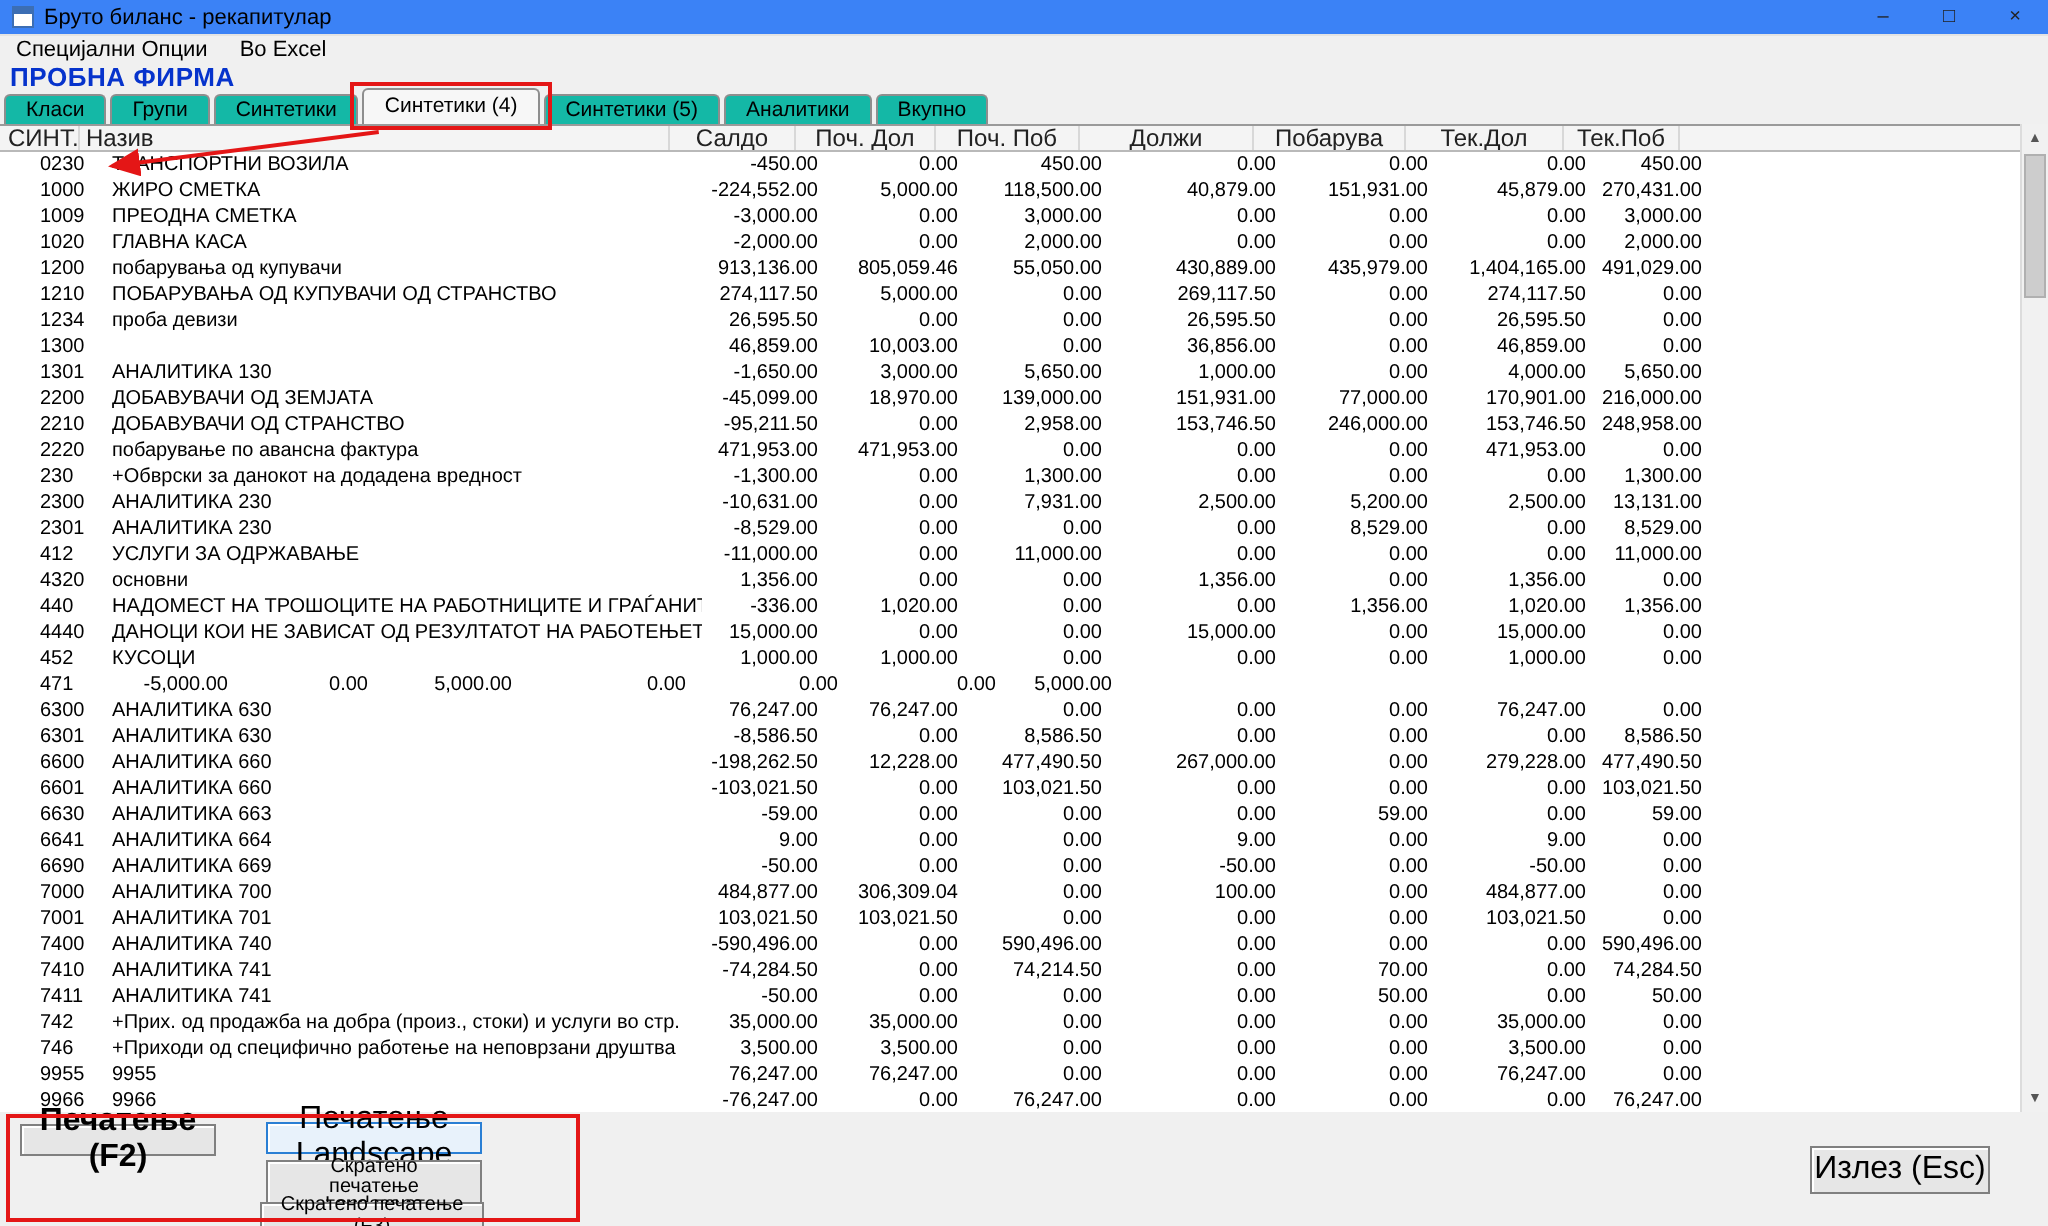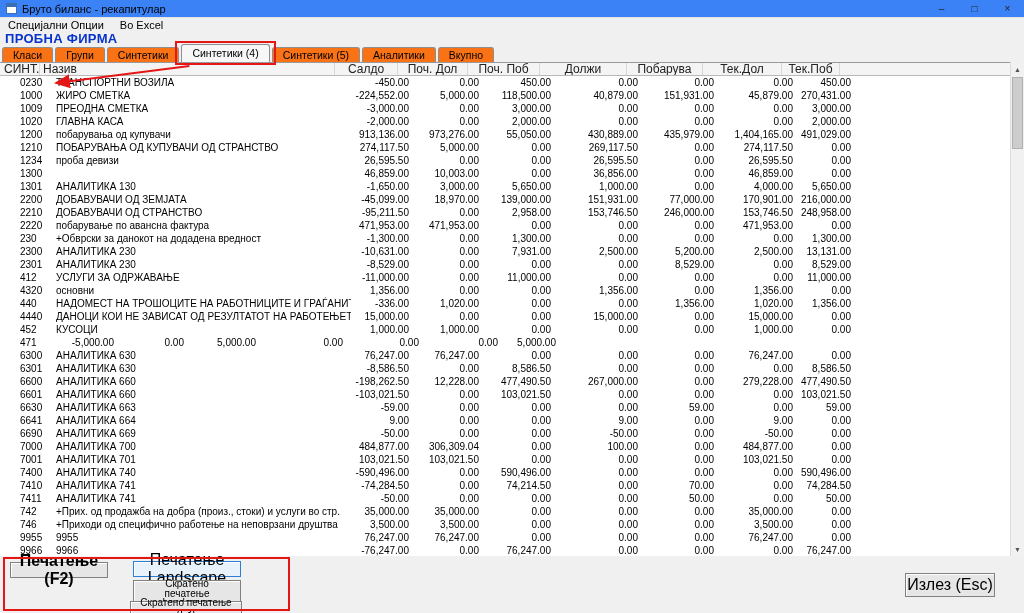--- a/index.html
+++ b/index.html
@@ -17,21 +17,21 @@
   .win-controls{margin-left:auto;display:flex;height:100%;}
   .win-btn{width:33px;display:flex;align-items:center;justify-content:center;font-size:10px;color:#222;cursor:default;}
   
   .menubar{position:absolute;left:0;top:18px;width:872px;height:14px;background:#f0f0f0;
     display:flex;align-items:center;font-size:11px;}
   .menu-item{padding:0 8px;color:#000;}
   
   .company{position:absolute;left:5px;top:31px;font-size:13px;font-weight:bold;color:#0633cc;letter-spacing:.3px;}
   
   .tabstrip{position:absolute;left:2px;top:44px;height:18px;display:flex;align-items:flex-end;z-index:2;}
-  .tab{height:14px;line-height:14px;padding:0 10px;font-size:10.5px;background:#f97316;color:#000;
+  .tab{height:14px;line-height:14px;padding:0 10px;font-size:10.5px;background:#14b8a6;color:#000;
     border:1px solid #8e8e8e;border-bottom:none;border-radius:3px 3px 0 0;margin-right:2px;white-space:nowrap;}
   .tab.active{height:17px;line-height:17px;background:#f7f7f7;}
   
   .grid{position:absolute;left:0;top:62px;width:1010px;height:494px;background:#ffffff;
     border-top:1px solid #9a9a9a;box-sizing:border-box;}
   .ghead{display:flex;height:13px;background:#f4f4f4;border-bottom:1px solid #b9b9b9;box-sizing:border-box;}
   .ghead .tcell{font-size:12px;line-height:12px;color:#222;border-right:1px solid #d8d8d8;text-align:center;}
   .ghead .code-h{text-align:left;padding-left:4px;}
   .ghead .name-h{text-align:left;padding-left:3px;}
   .ghead .cf{border-right:none;}
@@ -156,21 +156,21 @@
         <div class="tcell c4 num">2,000.00</div>
         <div class="tcell c5 num">0.00</div>
         <div class="tcell c6 num">0.00</div>
         <div class="tcell c7 num">0.00</div>
         <div class="tcell c8 num">2,000.00</div>
       </div>
       <div class="trow">
         <div class="tcell c0">1200</div>
         <div class="tcell c1">побарувања од купувачи</div>
         <div class="tcell c2 num">913,136.00</div>
-        <div class="tcell c3 num">973,276.00</div>
+        <div class="tcell c3 num">805,059.46</div>
         <div class="tcell c4 num">55,050.00</div>
         <div class="tcell c5 num">430,889.00</div>
         <div class="tcell c6 num">435,979.00</div>
         <div class="tcell c7 num">1,404,165.00</div>
         <div class="tcell c8 num">491,029.00</div>
       </div>
       <div class="trow">
         <div class="tcell c0">1210</div>
         <div class="tcell c1">ПОБАРУВАЊА ОД КУПУВАЧИ ОД СТРАНСТВО</div>
         <div class="tcell c2 num">274,117.50</div>

